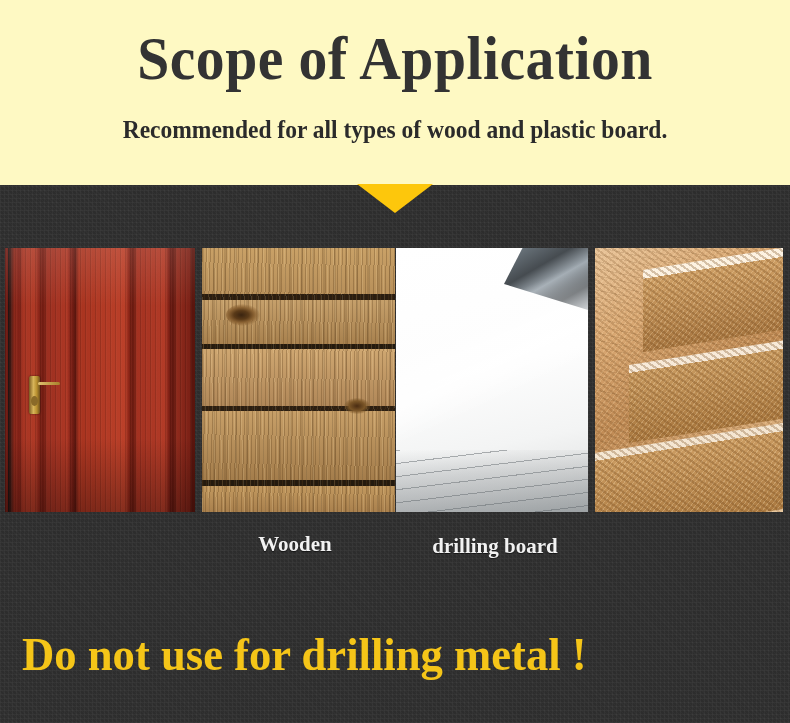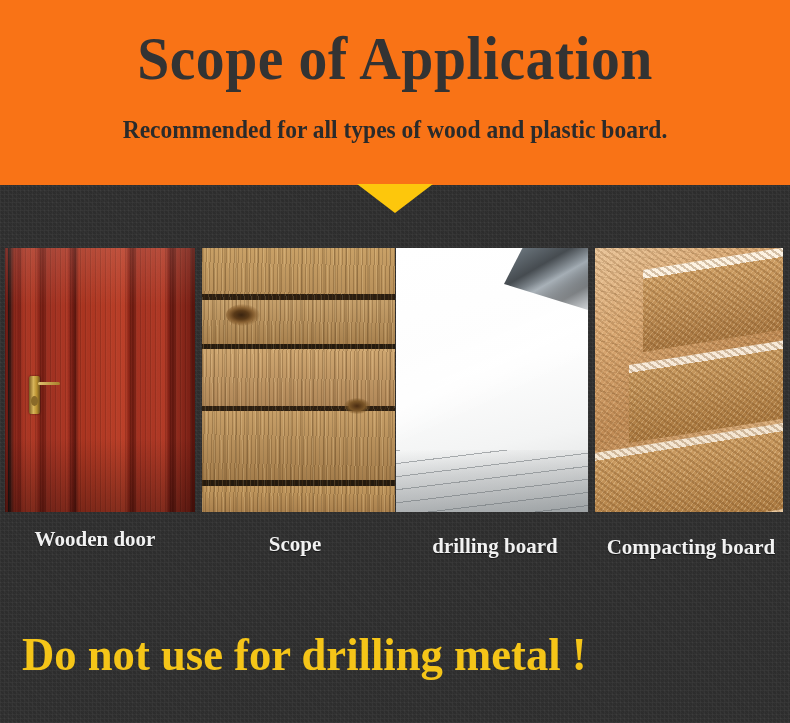--- a/index.html
+++ b/index.html
@@ -18,21 +18,21 @@
     background-image:
       repeating-linear-gradient(0deg, rgba(255,255,255,.030) 0 1px, rgba(0,0,0,0) 1px 4px),
       repeating-linear-gradient(90deg, rgba(255,255,255,.030) 0 1px, rgba(0,0,0,0) 1px 4px),
       repeating-linear-gradient(45deg, rgba(255,255,255,.018) 0 1px, rgba(0,0,0,0) 1px 3px);
     z-index:0;
   }
 
   
   .header{
     position:absolute;left:0;top:0;width:790px;height:185px;
-    background:#f97316;z-index:2;
+    background:#fef9c3;z-index:2;
   }
   .header-title{
     position:absolute;left:0;top:20px;width:790px;
     text-align:center;
     font-family:"Liberation Serif",serif;
     font-weight:bold;
     font-size:62px;
     line-height:76px;
     color:#333333;
     transform:scaleX(.93);
@@ -273,20 +273,18 @@
         <div class="chip-slab slabB">
           <div class="slab-tex"></div>
         </div>
         <div class="chip-slab slabA">
           <div class="slab-tex"></div>
         </div>
       </div>
     </div>
   </div>
 
-  <div class="caption c1">Wooden door</div>
-  <div class="caption c2">Scope</div>
+  <div class="caption c2">Wooden</div>
   <div class="caption c3">drilling board</div>
-  <div class="caption c4">Compacting board</div>
 
   <div class="warning">Do not use for drilling metal !</div>
 
 </div>
 
 </body></html>

